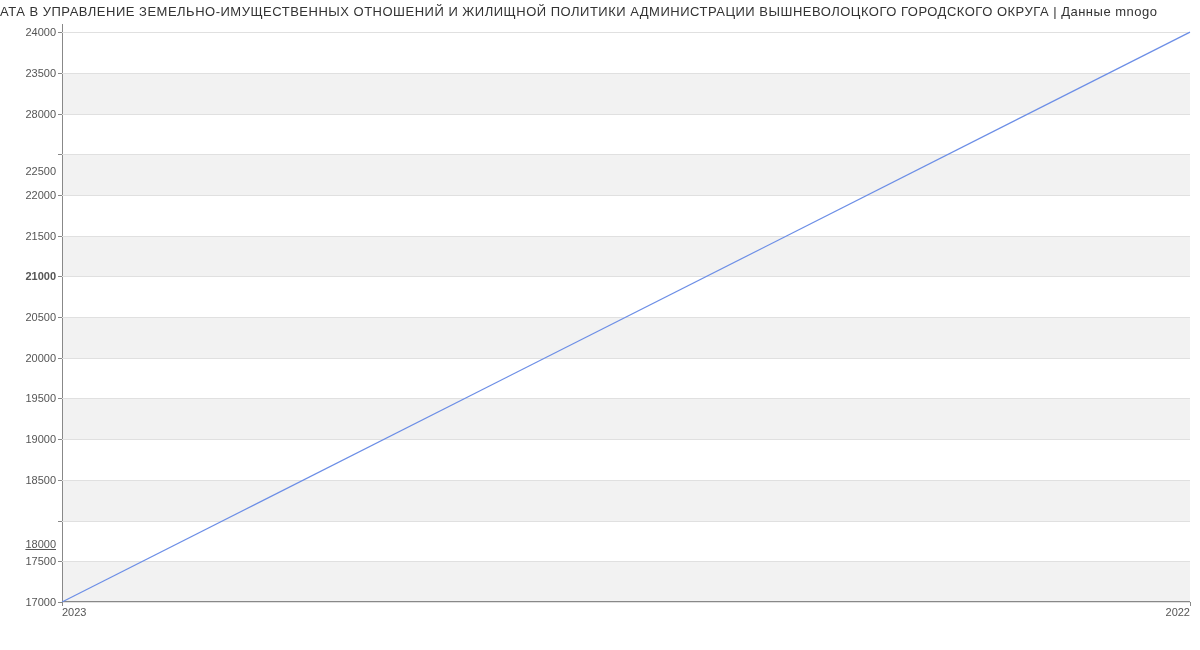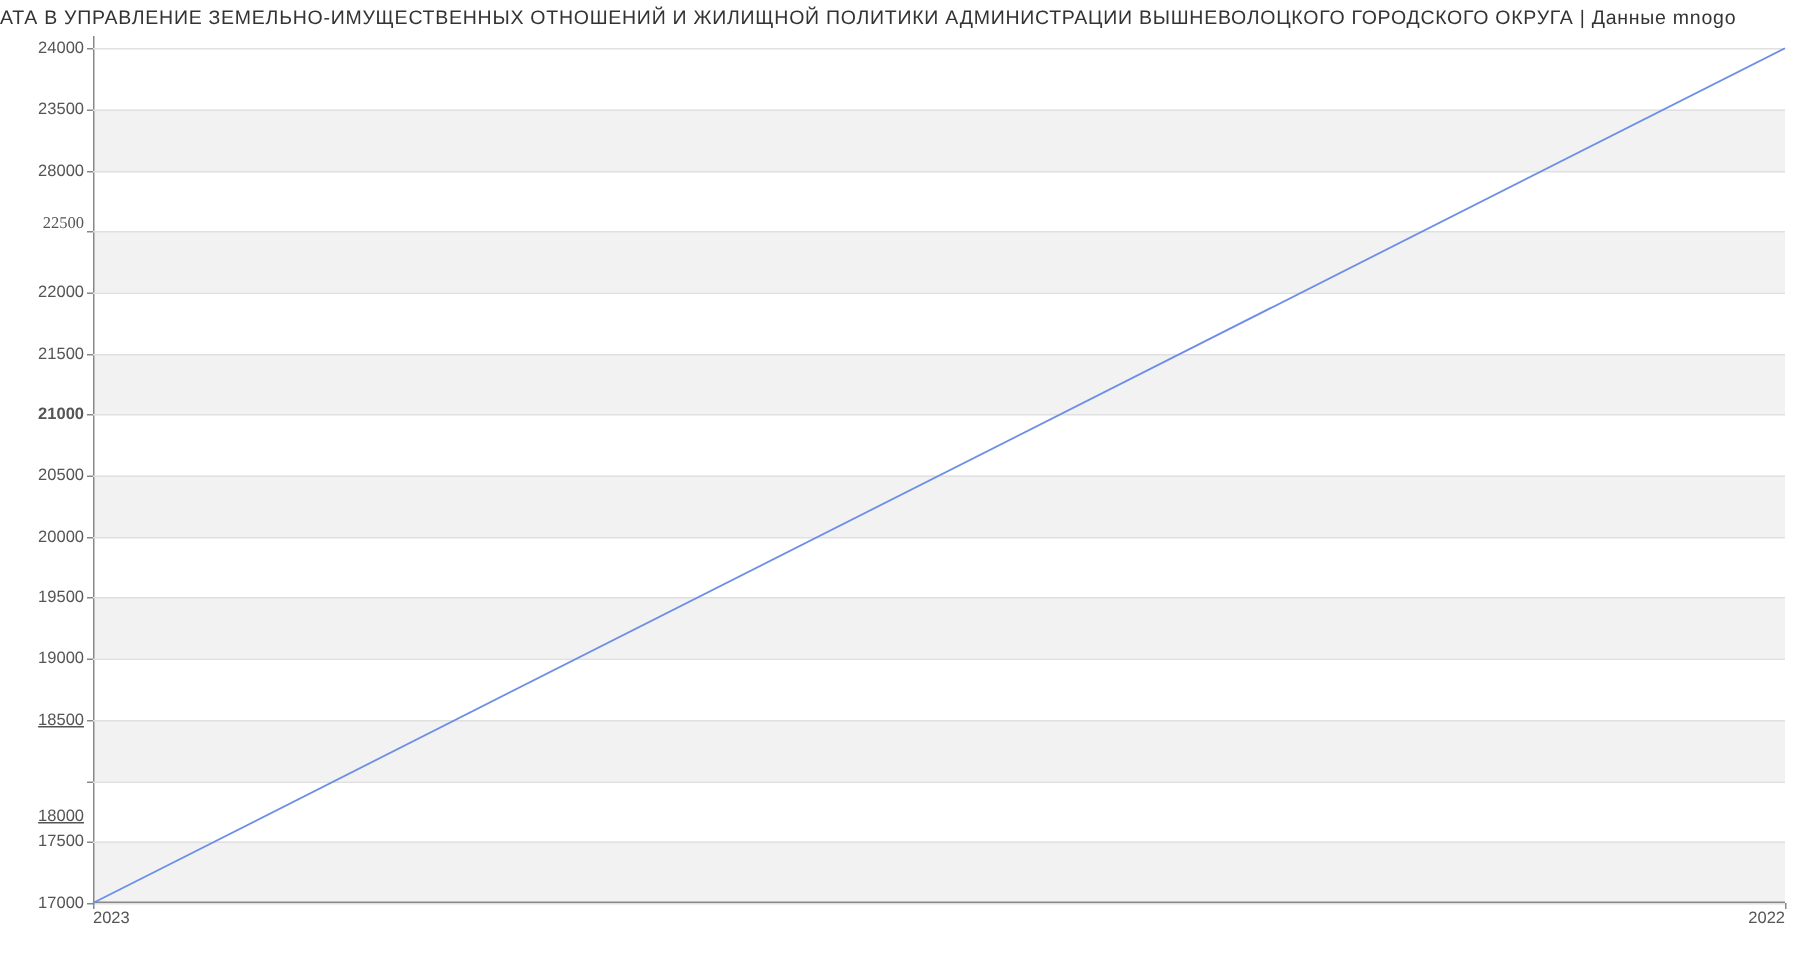--- a/index.html
+++ b/index.html
@@ -137,37 +137,37 @@
       <svg class="line-layer" id="svg" preserveAspectRatio="none" viewBox="0 0 1128 578">
       <polyline id="poly" class="data-line" points="0,578 1128,8.140845070422529"></polyline>
     </svg>
   <div class="ytick-mark" style="top: 578px;"></div>
       <div class="ytick" style="top: 578px;">17000</div>
       <div class="ytick-mark" style="top: 537.296px;"></div>
       <div class="ytick" style="top: 537.296px;">17500</div>
       <div class="ytick-mark" style="top: 496.592px;"></div>
       <div class="ytick" style="top: 520px; text-decoration: underline;">18000</div>
       <div class="ytick-mark" style="top: 455.887px;"></div>
-      <div class="ytick" style="top: 455.887px; text-decoration: underline;">18500</div>
+      <div class="ytick" style="top: 455.887px;">18500</div>
       <div class="ytick-mark" style="top: 415.183px;"></div>
       <div class="ytick" style="top: 415.183px;">19000</div>
       <div class="ytick-mark" style="top: 374.479px;"></div>
       <div class="ytick" style="top: 374.479px;">19500</div>
       <div class="ytick-mark" style="top: 333.775px;"></div>
       <div class="ytick" style="top: 333.775px;">20000</div>
       <div class="ytick-mark" style="top: 293.07px;"></div>
       <div class="ytick" style="top: 293.07px;">20500</div>
       <div class="ytick-mark" style="top: 252.366px;"></div>
       <div class="ytick" style="top: 252.366px; font-weight: bold;">21000</div>
       <div class="ytick-mark" style="top: 211.662px;"></div>
       <div class="ytick" style="top: 211.662px;">21500</div>
       <div class="ytick-mark" style="top: 170.958px;"></div>
       <div class="ytick" style="top: 170.958px;">22000</div>
       <div class="ytick-mark" style="top: 130.254px;"></div>
-      <div class="ytick" style="top: 125px; font-family: Liberation Serif, serif;">22500</div>
+      <div class="ytick" style="top: 147px;">22500</div>
       <div class="ytick-mark" style="top: 89.5493px;"></div>
       <div class="ytick" style="top: 89.5493px;">28000</div>
       <div class="ytick-mark" style="top: 48.8451px;"></div>
       <div class="ytick" style="top: 48.8451px;">23500</div>
       <div class="ytick-mark" style="top: 8.14085px;"></div>
       <div class="ytick" style="top: 8.14085px;">24000</div>
       <div class="xtick-mark" style="left: 0px;"></div>
       <div class="xtick" style="left: 0px;">2023</div>
       <div class="xtick-mark" style="left: 1128px;"></div>
       <div class="xtick" style="left: 1128px; transform: translateX(-100%);">2022</div>

